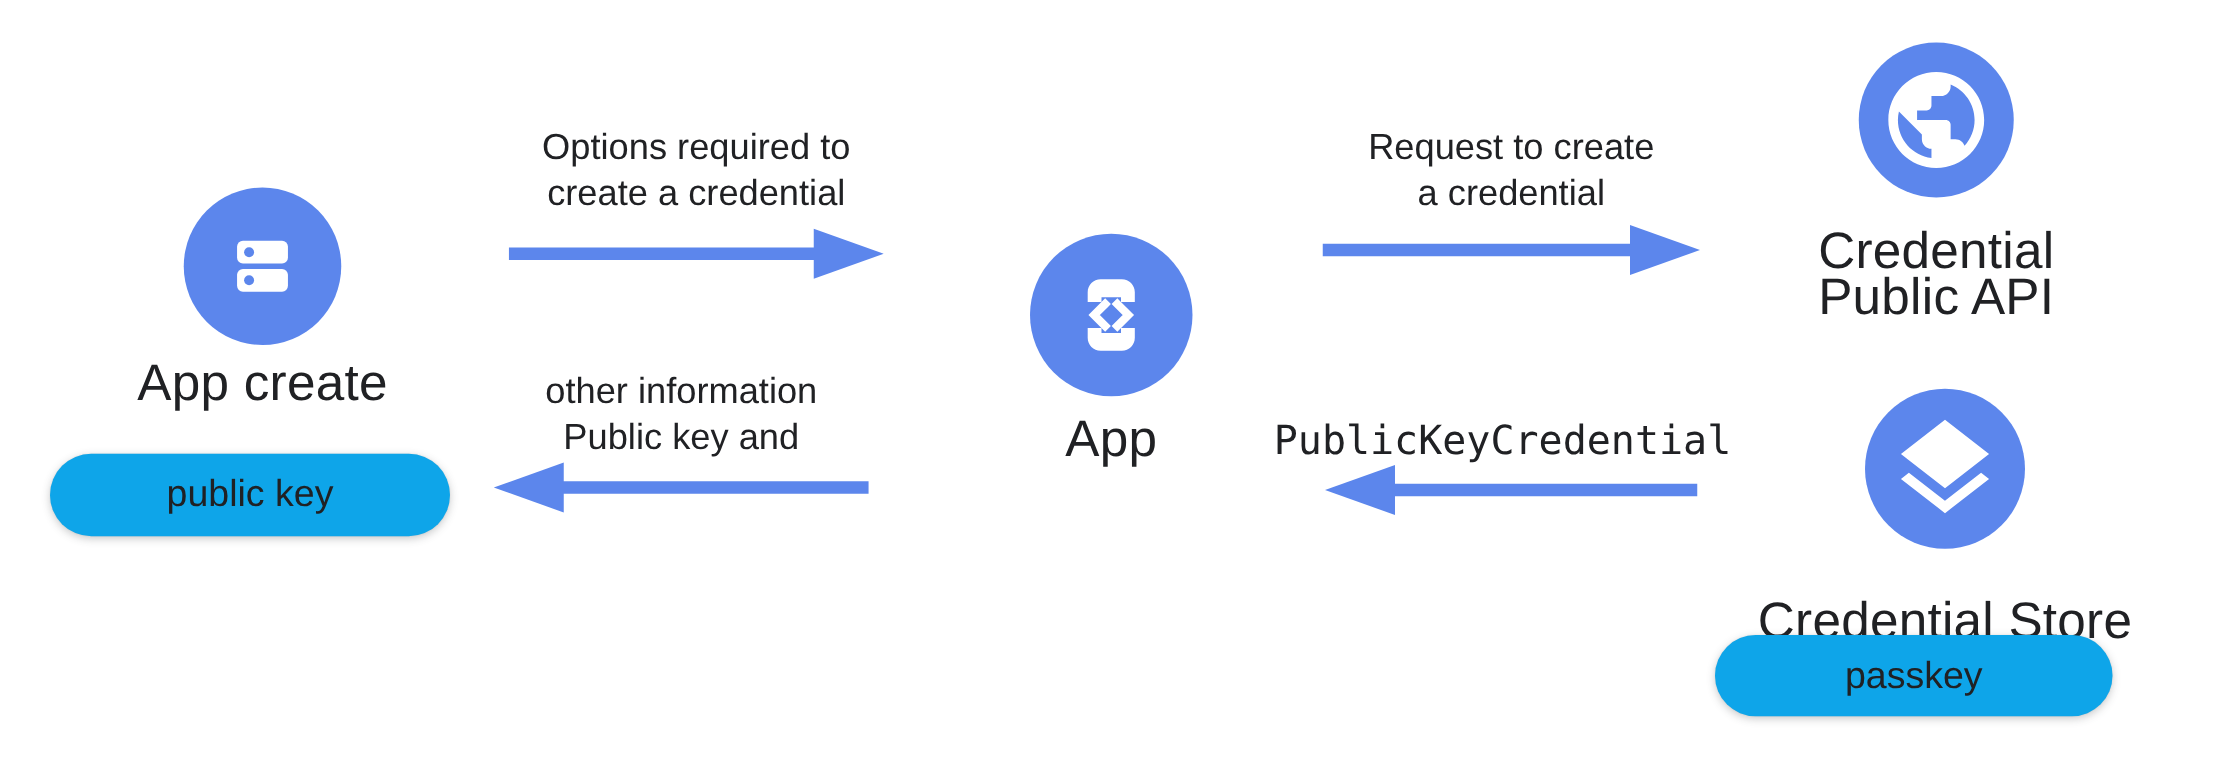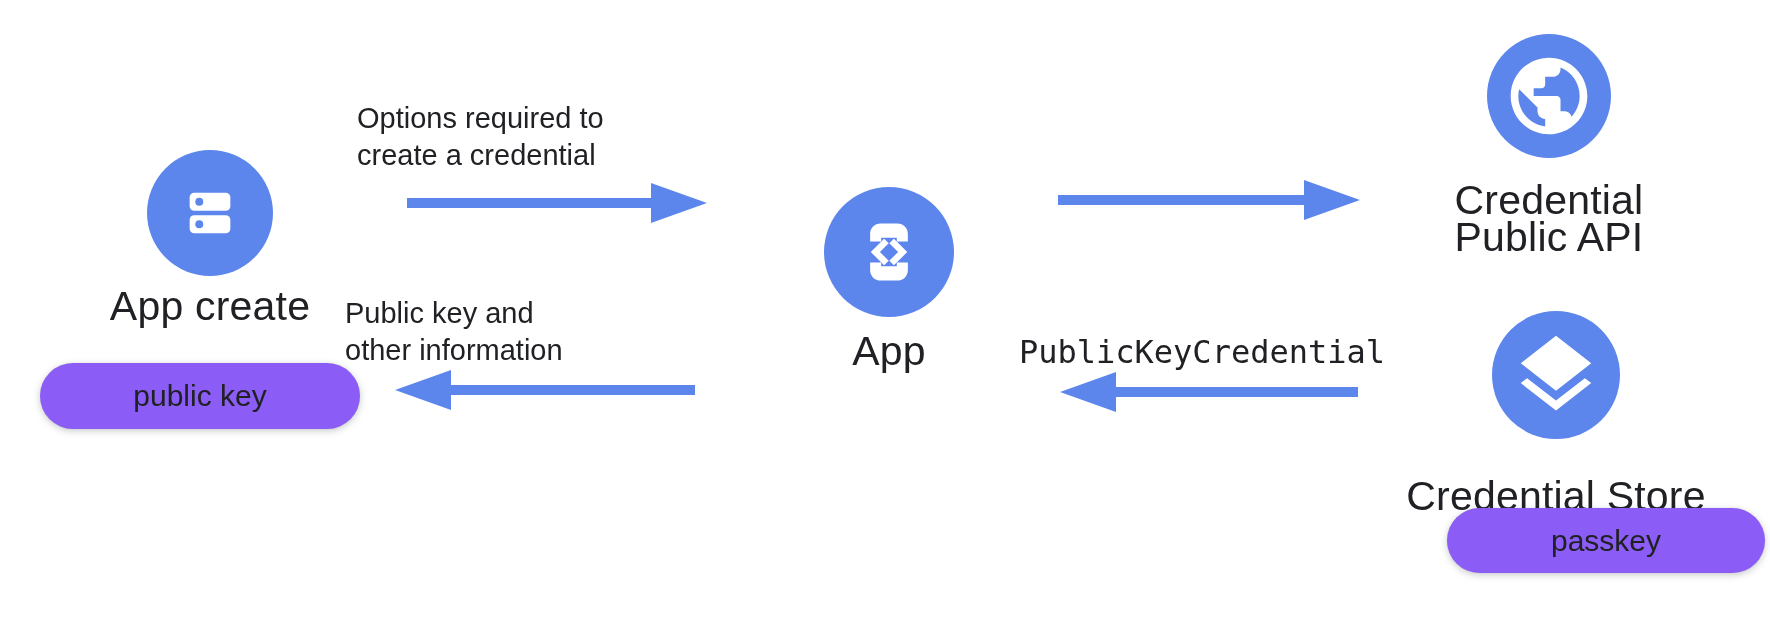--- a/index.html
+++ b/index.html
@@ -22,32 +22,32 @@
     background:var(--blue);
     display:flex;align-items:center;justify-content:center;
   }
   .circle svg{display:block;}
   .node-label{
     position:absolute;text-align:center;
     font-size:41px;font-weight:500;line-height:37px;
     color:var(--text);letter-spacing:.2px;
   }
   .caption{
-    position:absolute;
+    position:absolute;text-align:center;
     font-size:29px;font-weight:400;line-height:37px;
     color:var(--text);
   }
   .caption-mono{
     position:absolute;text-align:center;
     font-family:"DejaVu Sans Mono",monospace;
     font-size:32px;font-weight:400;line-height:31px;
     color:var(--text);
   }
   .pill{
-    position:absolute;background:#8b5cf6;border-radius:34px;
+    position:absolute;background:#0ea5e9;border-radius:34px;
     box-shadow:0 2px 7px rgba(60,64,67,.28), 0 0 1px rgba(60,64,67,.15);
     display:flex;align-items:center;justify-content:center;
     font-size:30px;font-weight:500;color:var(--text);
   }
   .arrow{position:absolute;color:var(--blue);}
 </style>
 </head>
 <body>
 
 <div class="stage">
@@ -79,20 +79,24 @@
   <div class="circle" style="left:824px;top:187px;width:130px;height:130px;">
     <svg width="78" height="78" viewBox="0 0 24 24">
       <path fill="#fff" d="M6.2 8.8 V6.4 c0-1.8 1.4-3.2 3.2-3.2 h5.2 c1.8 0 3.2 1.4 3.2 3.2 v2.4 h-3.4 v-1.2 h-4.8 v1.2 z"></path>
       <path fill="#fff" d="M6.2 15.2 v2.4 c0 1.8 1.4 3.2 3.2 3.2 h5.2 c1.8 0 3.2-1.4 3.2-3.2 v-2.4 h-3.4 v1.2 h-4.8 v-1.2 z"></path>
       <path d="M10.5 9.3 7.8 12 l2.7 2.7" stroke="#fff" stroke-width="2" fill="none" stroke-linecap="square"></path>
       <path d="M13.5 9.3 16.2 12 l-2.7 2.7" stroke="#fff" stroke-width="2" fill="none" stroke-linecap="square"></path>
     </svg>
   </div>
   <div class="node-label" style="left:739px;top:333px;width:300px;text-align:center;">App</div>
 
+  <div class="caption" style="left:1009px;top:100px;width:400px;">
+    <div>Request to create</div>
+    <div>a credential</div>
+  </div>
   <div class="arrow" style="left:1058px;top:178px;">
     <svg width="302" height="44" viewBox="0 0 302 44">
       <rect x="0" y="17" width="252" height="10" fill="currentColor"></rect>
       <polygon points="246,2 302,22 246,42" fill="currentColor"></polygon>
     </svg>
   </div>
 
   <div class="circle" style="left:1487px;top:34px;width:124px;height:124px;">
     <svg width="92" height="92" viewBox="0 0 24 24">
       <path fill="#fff" d="M12 2C6.48 2 2 6.48 2 12s4.48 10 10 10 10-4.48 10-10S17.52 2 12 2zm-1 17.93c-3.95-.49-7-3.85-7-7.93 0-.62.08-1.21.21-1.79L9 15v1c0 1.1.9 2 2 2v1.93zm6.9-2.54c-.26-.81-1-1.39-1.9-1.39h-1v-3c0-.55-.45-1-1-1H8v-2h2c.55 0 1-.45 1-1V7h2c1.1 0 2-.9 2-2v-.41c2.93 1.19 5 4.06 5 7.41 0 2.08-.8 3.97-2.1 5.39z"></path>
@@ -105,33 +109,33 @@
 
   <div class="caption-mono" style="left:1002px;top:337px;width:400px;">PublicKeyCredential</div>
   <div class="arrow" style="left:1060px;top:370px;">
     <svg width="298" height="44" viewBox="0 0 298 44">
       <rect x="48" y="17" width="250" height="10" fill="currentColor"></rect>
       <polygon points="56,2 0,22 56,42" fill="currentColor"></polygon>
     </svg>
   </div>
 
   <div class="caption" style="left:345px;top:295px;width:400px;">
+    <div>other information</div>
     <div>Public key and</div>
-    <div>other information</div>
   </div>
   <div class="arrow" style="left:395px;top:368px;">
     <svg width="300" height="44" viewBox="0 0 300 44">
       <rect x="48" y="17" width="252" height="10" fill="currentColor"></rect>
       <polygon points="56,2 0,22 56,42" fill="currentColor"></polygon>
     </svg>
   </div>
 
   <div class="circle" style="left:1492px;top:311px;width:128px;height:128px;">
     <svg width="94" height="94" viewBox="0 0 24 24">
       <path fill="#fff" d="M11.99 18.54l-7.37-5.73L3 14.07l9 7 9-7-1.63-1.27-7.38 5.74zM12 16l7.36-5.73L21 9l-9-7-9 7 1.63 1.27L12 16z"></path>
     </svg>
   </div>
   <div class="node-label" style="left:1406px;top:478px;width:300px;">Credential Store</div>
-  <div class="pill" style="left:1447px;top:508px;width:318px;height:65px;">
+  <div class="pill" style="left:1372px;top:508px;width:318px;height:65px;">
     <span>passkey</span>
   </div>
 
 </div>
 
 </body></html>

